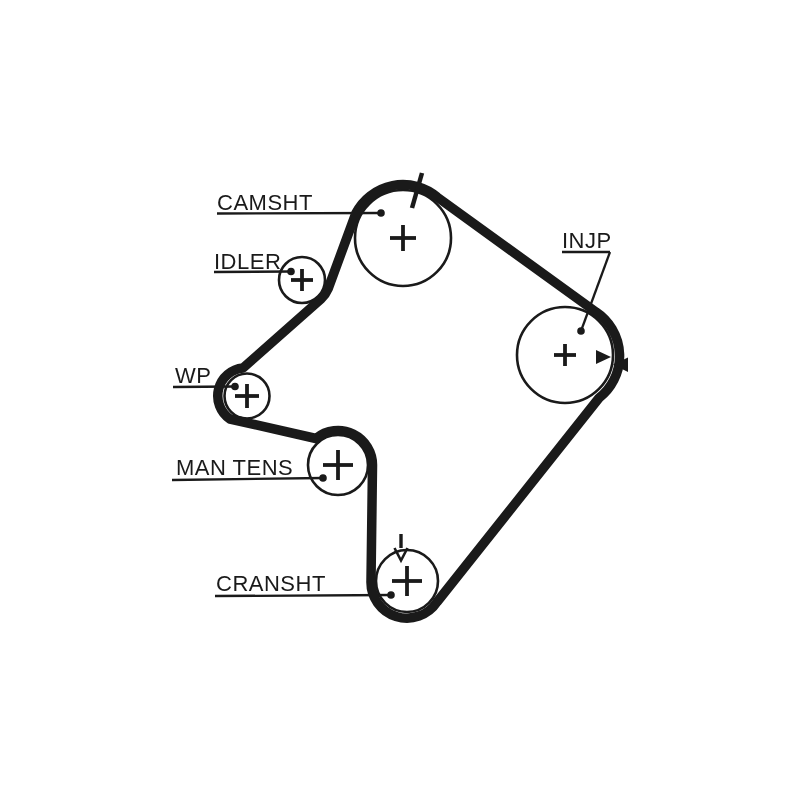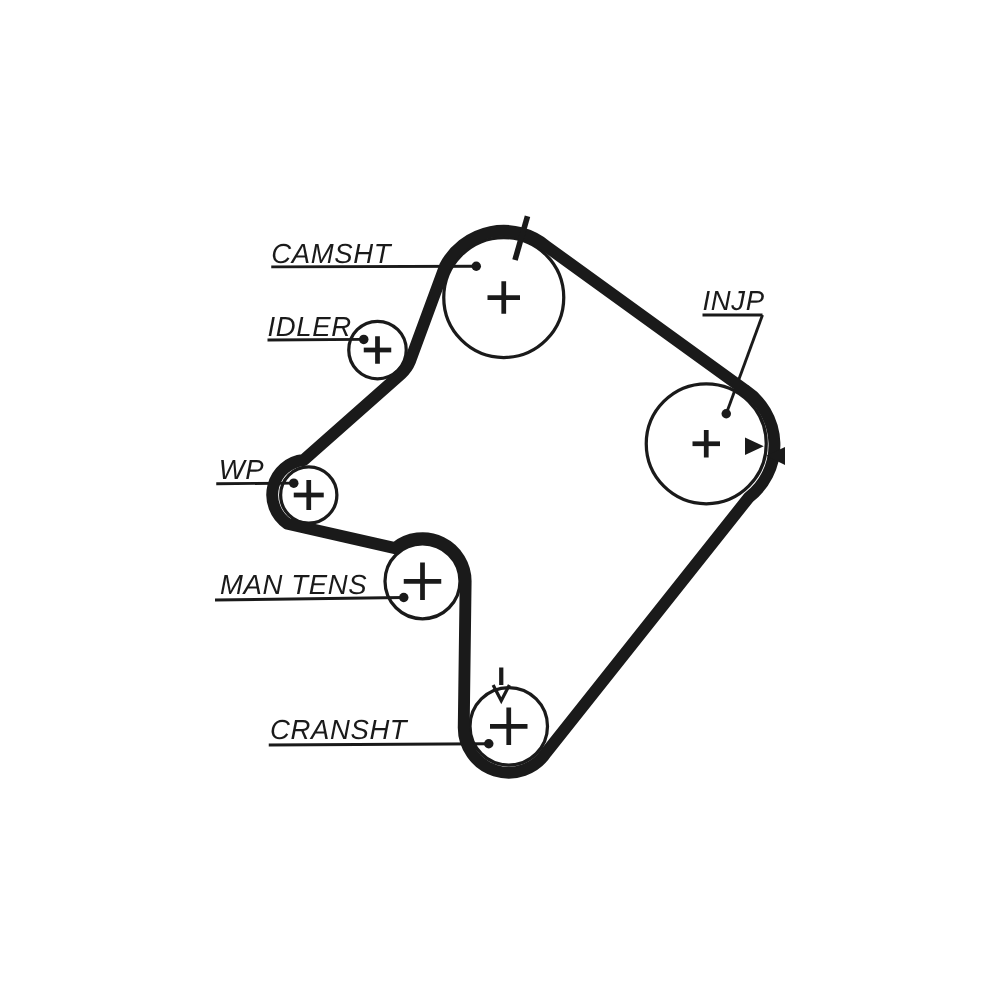--- a/index.html
+++ b/index.html
@@ -6,21 +6,20 @@
     margin: 0;
     padding: 0;
     background: #ffffff;
   }
   .stage {
     position: relative;
     width: 800px;
     height: 800px;
     background: #ffffff;
     overflow: hidden;
-    font-style: italic;
   }
   svg { display: block; }
   .label-text {
     font-family: "Liberation Sans", "DejaVu Sans", sans-serif;
     font-size: 22px;
     letter-spacing: 0.5px;
     fill: #1a1a1a;
   }
 </style>
 </head>

